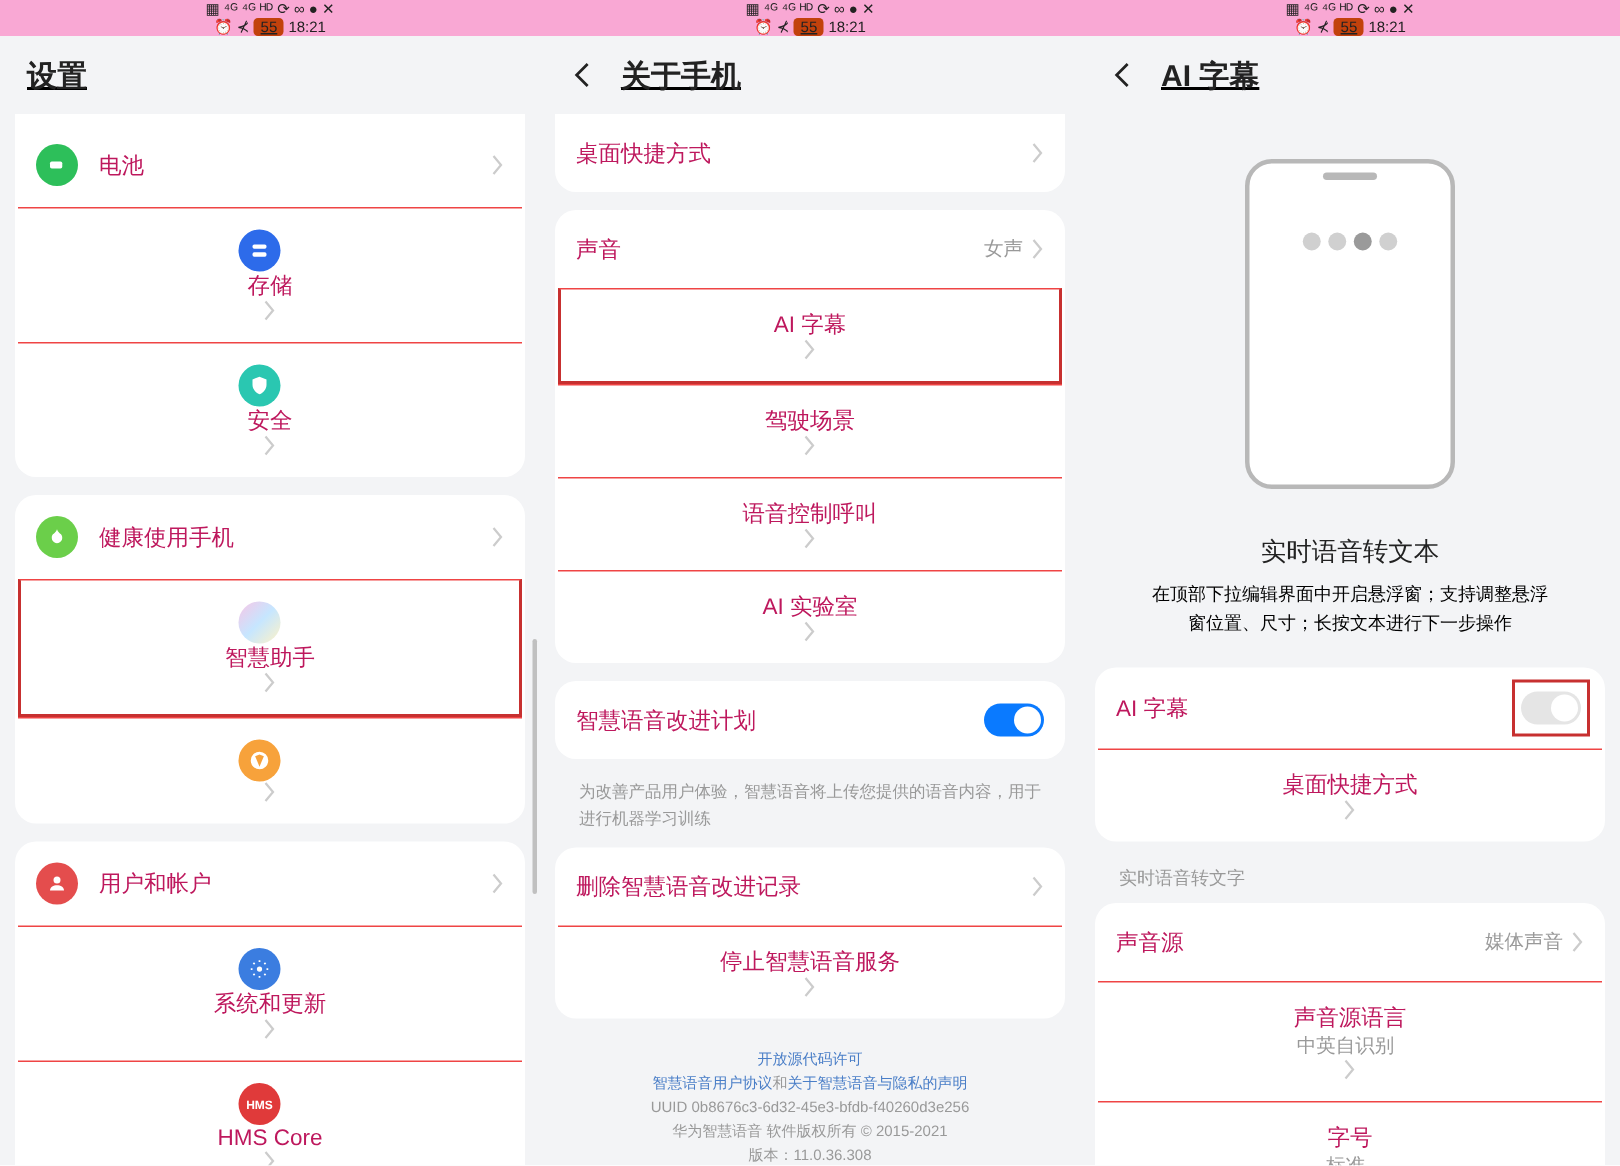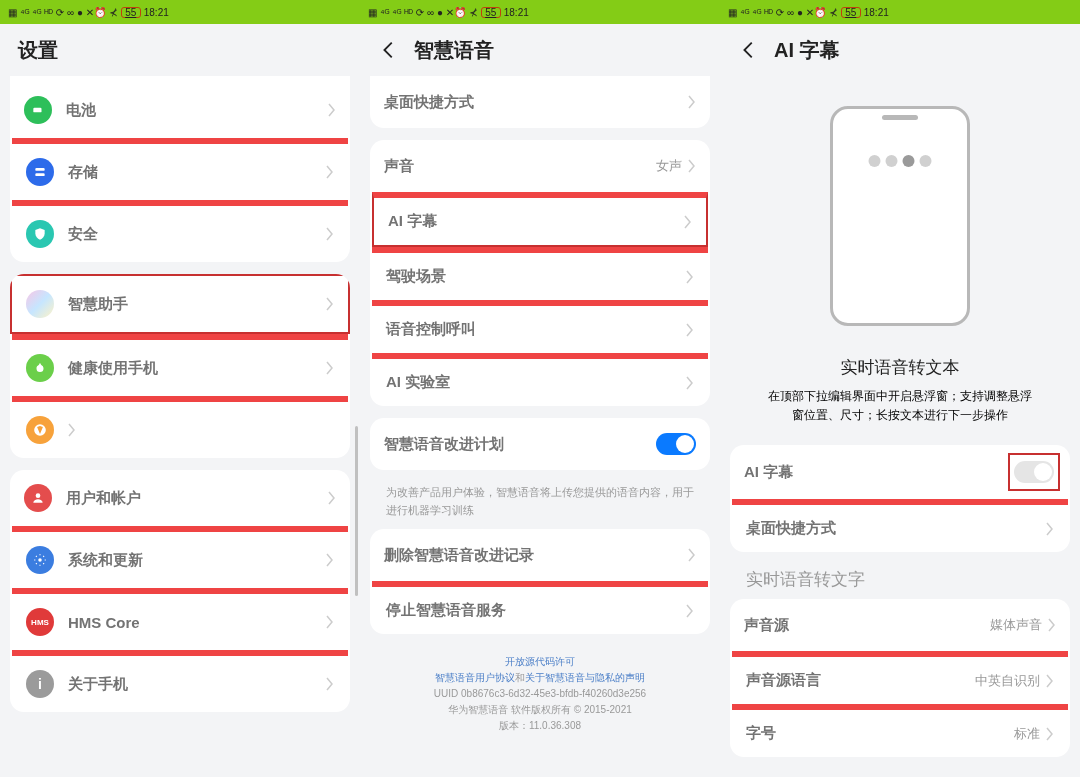--- a/index.html
+++ b/index.html
@@ -14,81 +14,83 @@
 .phone {
   width: 360px;
   height: 777px;
   background: #f3f4f6;
   position: relative;
   display: flex;
   flex-direction: column;
 }
 .statusbar {
   height: 24px;
-  background: #84cc16;
+  background: #f9a8d4;
   display: flex;
   align-items: center;
-  justify-content: flex-start;
+  justify-content: center;
   padding: 0 8px;
   font-size: 10px;
   color: #222;
+  flex-direction: column;
 }
 .statusbar .left, .statusbar .right { display: flex; align-items: center; gap: 3px; }
 .statusbar .right span { font-size: 10px; }
-.batt { border:1px solid #c2410c; border-radius:3px; width:20px; height:11px; display:inline-flex; align-items:center; justify-content:center; font-size:7px;text-decoration:underline; }
+.batt { border:6px solid #c2410c; border-radius:3px; width:20px; height:11px; display:inline-flex; align-items:center; justify-content:center; font-size:7px;text-decoration:underline; }
 
 .header {
   height: 52px;
   display: flex;
   align-items: center;
   padding: 0 18px;
   background: #f3f4f6;
+  text-decoration: underline;
 }
 .header .title { font-size: 20px; font-weight: 600; color: #222; }
 .header .back { margin-right: 14px; display: flex; }
 
 .content { flex: 1; overflow: hidden; padding: 0 10px 8px 10px; }
 
 .card {
   background: #fff;
   border-radius: 14px;
   margin-bottom: 12px;
   overflow: hidden;
 }
 .row {
   display: flex;
   align-items: center;
   padding: 14px 14px;
   position: relative;
   min-height: 52px;
 }
-.row + .row { border-top: 6px solid #ef4444; margin: 0 2px; }
+.row + .row { border-top: 1px solid #ef4444; margin: 0 2px; flex-direction: column; }
 .row .icon-circ {
   width: 28px; height: 28px; border-radius: 50%;
   display: flex; align-items: center; justify-content: center;
   margin-right: 14px; flex-shrink: 0;
 }
-.row .label { flex: 1; font-size: 15px; color: #737373; font-weight: bold; }
+.row .label { flex: 1; font-size: 15px; color: #be185d; }
 .row .value { font-size: 13px; color: #999; margin-right: 6px; }
 .row .chev { color: #bbb; }
 .switch {
   width: 40px; height: 22px; border-radius: 11px;
   background: #d9d9d9; position: relative;
 }
 .switch.on { background: #0a7aff; }
 .switch .knob {
   width: 18px; height: 18px; border-radius: 50%;
   background: #fff; position: absolute; top: 2px; left: 2px;
 }
 .switch.on .knob { left: 20px; }
 .switch.off .knob { left: 20px; }
 .switch.off { background: #e5e5e5; }
 
 .desc { font-size: 11px; color: #999; padding: 2px 16px 10px 16px; line-height: 1.6; }
-.section-label { font-size: 17px; color: #999; padding: 4px 16px 8px 16px; }
+.section-label { font-size: 12px; color: #999; padding: 4px 16px 8px 16px; }
 
 .footer-text { font-size: 10px; color: #999; text-align: center; line-height: 1.6; padding: 8px; }
 .footer-text .lnk { color: #4a7ec7; }
 
 .highlight-box { border: 2px solid #c73030; }
 
 .phone3 .illus { display:flex; justify-content:center; padding: 30px 0 10px 0;}
 .phone3 .ph-frame { width:140px; height:220px; border:3px solid #b8b8b8; border-radius:18px; position:relative; background:#fff;}
 .phone3 .ph-frame .notch{ position:absolute; top:6px; left:50%; transform:translateX(-50%); width:36px; height:5px; border-radius:3px; background:#b8b8b8;}
 .phone3 .ph-frame .dots{ position:absolute; top:46px; left:50%; transform:translateX(-50%); display:flex; gap:5px;}
@@ -151,34 +153,34 @@
             </svg>
           </div>
         <span class="label">安全</span>
         <svg class="chev chev-r" viewBox="0 0 8 14">
             <path d="M1 1l5 6-5 6" stroke="#ccc" fill="none" stroke-width="1.5"></path>
           </svg>
       </div>
     </div>
 
     <div class="card">
+      <div class="row">
+        <div class="icon-circ" style="background:#6bcf4a">
+            <svg width="14" height="14" viewBox="0 0 24 24" fill="#fff">
+              <path d="M12 3c-2 6-6 4-6 10a6 6 0 0012 0c0-6-4-4-6-10z"></path>
+            </svg>
+          </div>
+        <span class="label">健康使用手机</span>
+        <svg class="chev chev-r" viewBox="0 0 8 14">
+            <path d="M1 1l5 6-5 6" stroke="#ccc" fill="none" stroke-width="1.5"></path>
+          </svg>
+      </div>
       <div class="row highlight-box">
         <div class="icon-circ" style="background:linear-gradient(135deg,#f8c6e6,#c6e6ff,#fff3c6)"></div>
         <span class="label">智慧助手</span>
-        <svg class="chev chev-r" viewBox="0 0 8 14">
-            <path d="M1 1l5 6-5 6" stroke="#ccc" fill="none" stroke-width="1.5"></path>
-          </svg>
-      </div>
-      <div class="row">
-        <div class="icon-circ" style="background:#6bcf4a">
-            <svg width="14" height="14" viewBox="0 0 24 24" fill="#fff">
-              <path d="M12 3c-2 6-6 4-6 10a6 6 0 0012 0c0-6-4-4-6-10z"></path>
-            </svg>
-          </div>
-        <span class="label">健康使用手机</span>
         <svg class="chev chev-r" viewBox="0 0 8 14">
             <path d="M1 1l5 6-5 6" stroke="#ccc" fill="none" stroke-width="1.5"></path>
           </svg>
       </div>
       <div class="row">
         <div class="icon-circ" style="background:#f7a23b">
             <svg width="14" height="14" viewBox="0 0 24 24" fill="#fff">
               <path d="M12 2a10 10 0 100 20 10 10 0 000-20zm0 3l5 2-5 12-5-12 5-2z"></path>
             </svg>
           </div>
@@ -242,21 +244,21 @@
         <span class="batt">55</span>
         <span>18:21</span>
       </div>
   </div>
   <div class="header">
     <span class="back">
         <svg class="arrow-back" viewBox="0 0 24 24">
           <path d="M15 4l-8 8 8 8" stroke="#222" stroke-width="2" fill="none"></path>
         </svg>
       </span>
-    <span class="title">智慧语音</span>
+    <span class="title">关于手机</span>
   </div>
   <div class="content">
     <div class="card" style="border-top-left-radius:0;border-top-right-radius:0">
       <div class="row">
         <span class="label">桌面快捷方式</span>
         <svg class="chev chev-r" viewBox="0 0 8 14">
             <path d="M1 1l5 6-5 6" stroke="#ccc" fill="none" stroke-width="1.5"></path>
           </svg>
       </div>
     </div>

